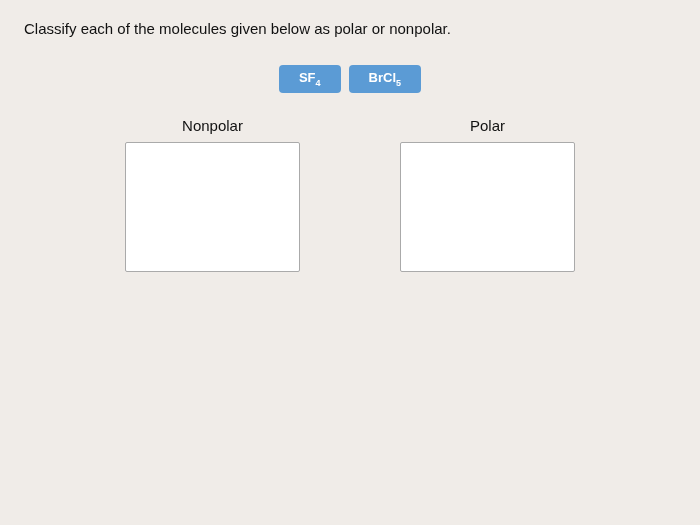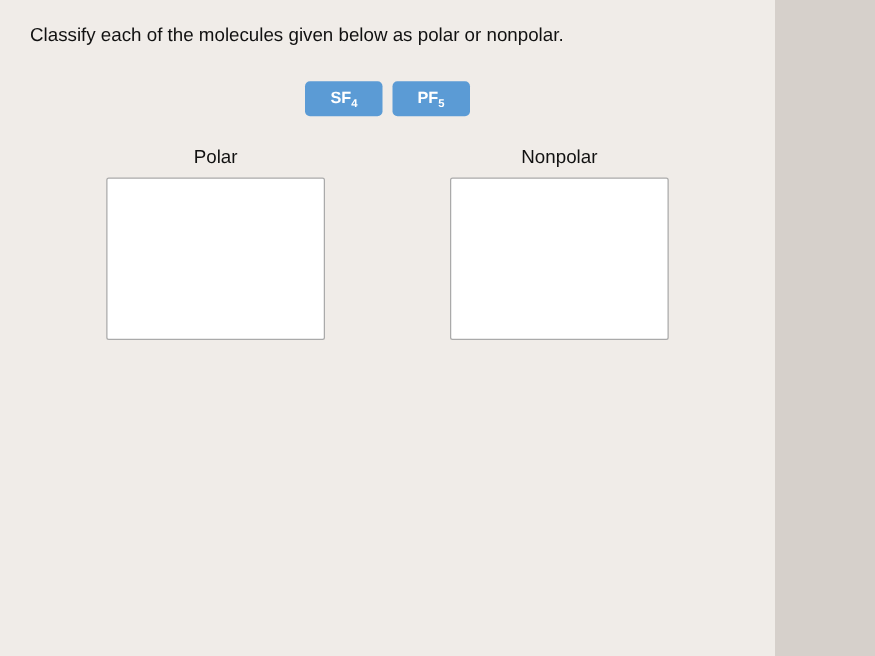--- a/index.html
+++ b/index.html
@@ -8,21 +8,21 @@
       width: 700px;
       height: 525px;
       background: #d6d0cb;
       font-family: Arial, Helvetica, sans-serif;
       position: relative;
       overflow: hidden;
     }
 
     .page {
       background: #f0ece8;
-      width: 620px;
+      width: 700px;
       height: 525px;
       padding: 20px 24px;
     }
 
     .instruction {
       font-size: 15px;
       color: #111;
       margin-bottom: 28px;
     }
 
@@ -87,27 +87,27 @@
   </style>
 </head>
 <body>
 
 <div class="page">
   <div class="instruction">Classify each of the molecules given below as polar or nonpolar.</div>
 
   <div class="molecules-area">
     <div class="molecule-row">
       <div class="molecule-chip">SF<sub>4</sub></div>
-      <div class="molecule-chip">PF<sub>5</sub></div>
+      <div class="molecule-chip">BrCl<sub>5</sub></div>
     </div>
   </div>
 
   <div class="drop-zones">
     <div class="drop-zone-container">
-      <div class="drop-zone-label">Polar</div>
+      <div class="drop-zone-label">Nonpolar</div>
       <div class="drop-zone"></div>
     </div>
     <div class="drop-zone-container">
-      <div class="drop-zone-label">Nonpolar</div>
+      <div class="drop-zone-label">Polar</div>
       <div class="drop-zone"></div>
     </div>
   </div>
 </div>
 
 </body></html>

